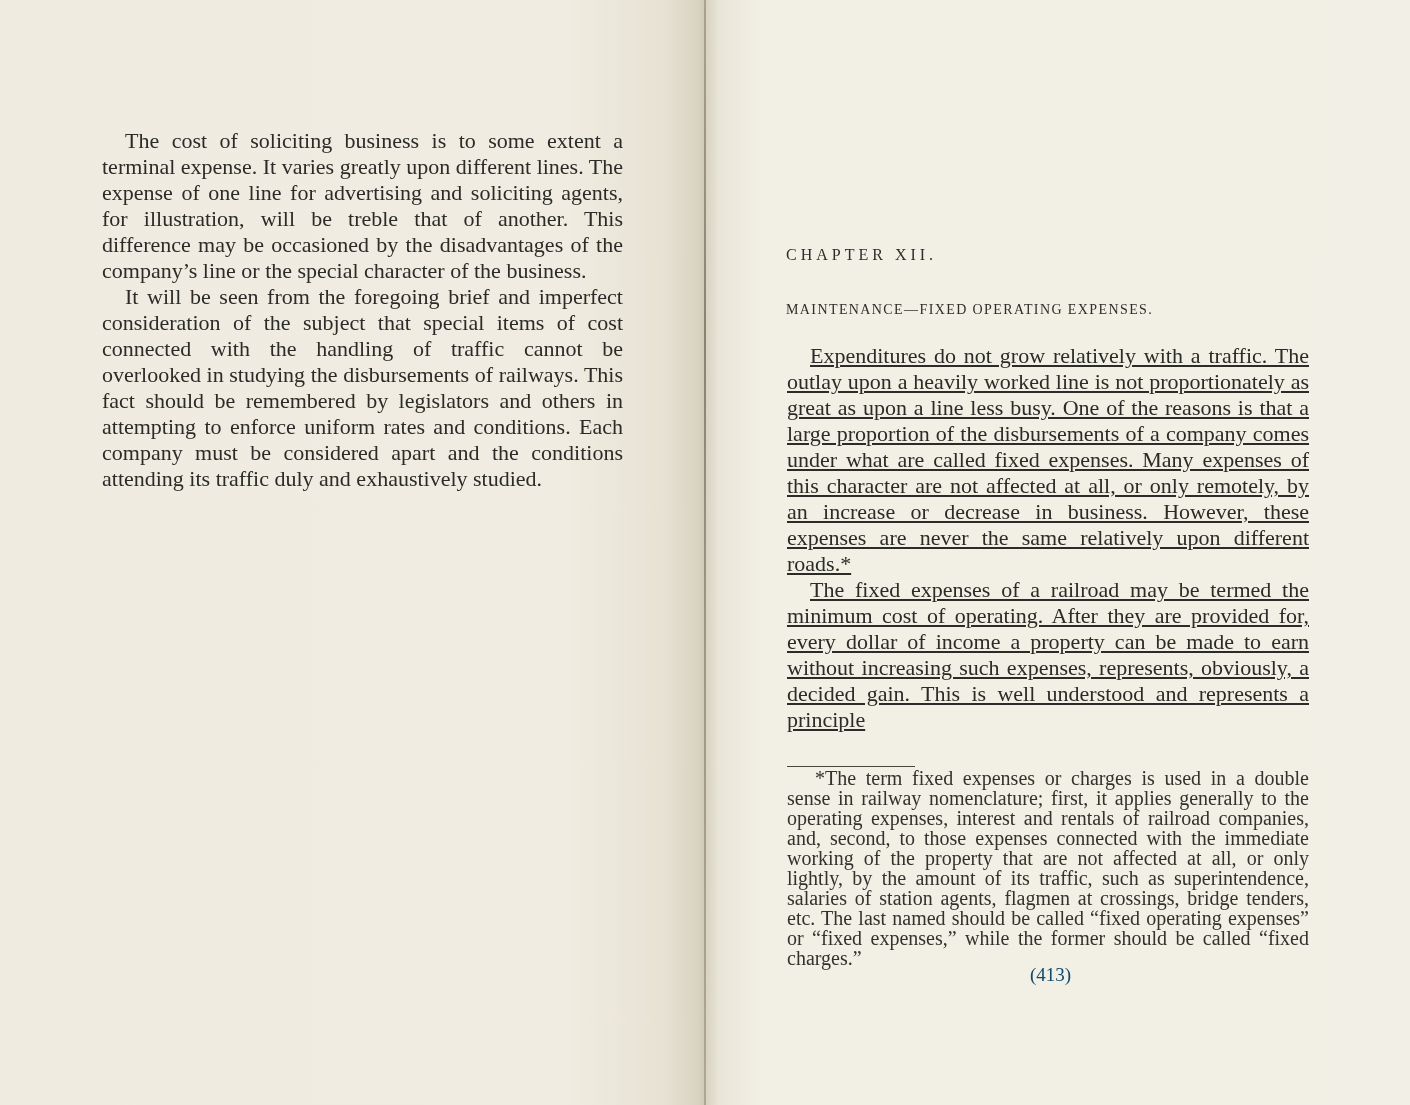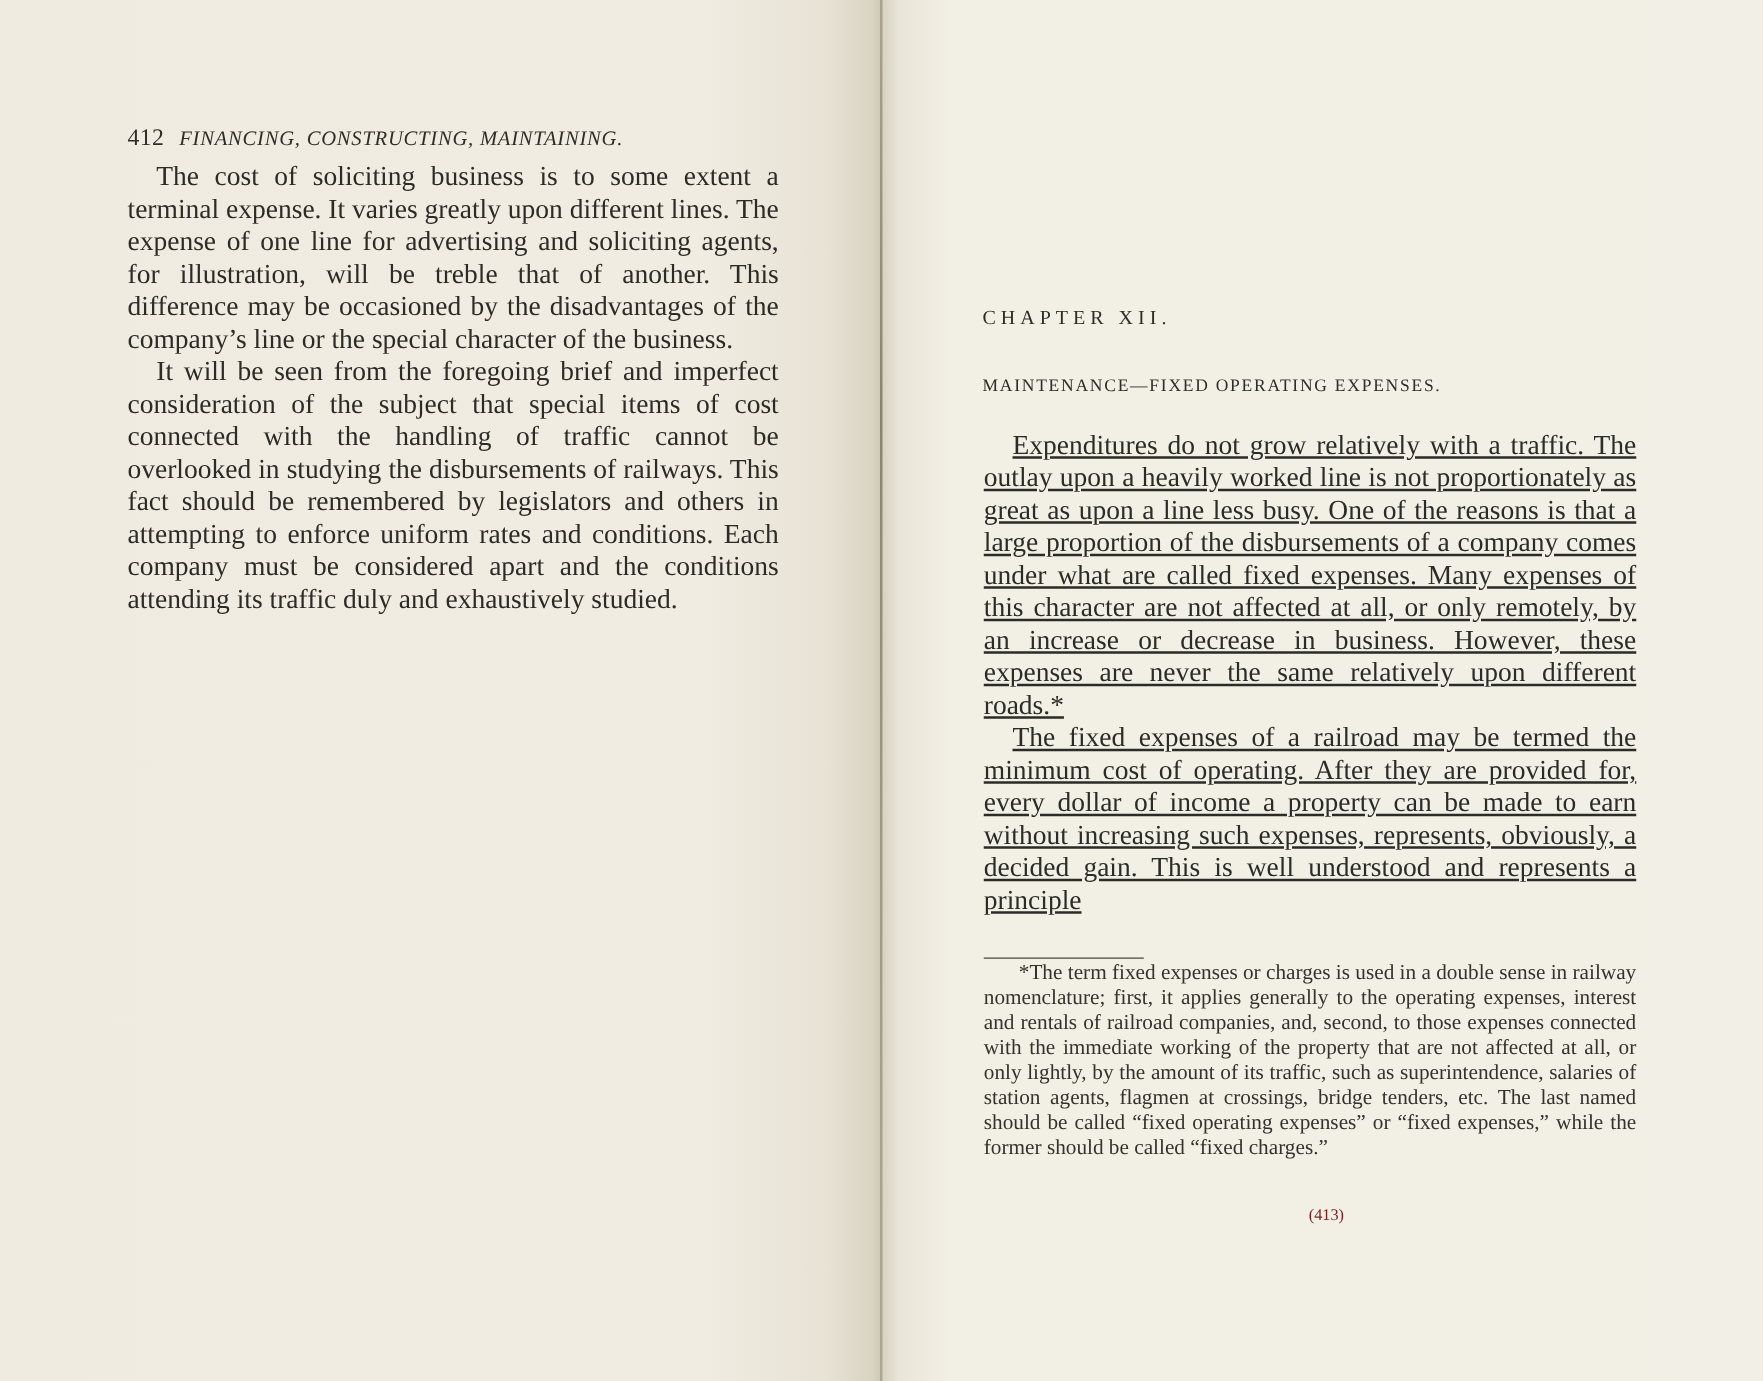--- a/index.html
+++ b/index.html
@@ -54,36 +54,33 @@
       position: absolute; left: 786px; width: 520px; top: 302px;
       text-align: left; font-size: 14px; letter-spacing: 1.4px; color: #2e2e29;
     }
     .right-body { left: 787px; top: 343px; width: 522px; text-decoration: underline; }
     .fn-rule {
       position: absolute; left: 787px; top: 766px; width: 128px; height: 1px;
       background: #4a4740;
     }
     .footnote {
       position: absolute; left: 787px; top: 768px; width: 522px;
-      font-size: 17px; line-height: 20px; text-align: justify; color: #33322d;
+      font-size: 20px; line-height: 20px; text-align: justify; color: #33322d;
     }
     .footnote p { text-indent: 28px; }
     .folio {
       position: absolute; left: 1030px; top: 964px;
-      font-size: 13px; color: #7f1d1d; margin-left: 17px;
+      font-size: 19px; color: #0c4a6e;
     }
   </style>
 </head>
 <body>
 
 <div class="spread">
   <div class="page page-left">
-    <div class="running-head">
-      <span class="pg">412</span><span class="title">FINANCING, CONSTRUCTING, MAINTAINING.</span>
-    </div>
     <div class="body-text left-body">
       <p>The cost of soliciting business is to some extent a terminal expense. It varies greatly upon different lines. The expense of one line for advertising and soliciting agents, for illustration, will be treble that of another. This difference may be occasioned by the disadvantages of the company’s line or the special character of the business.</p>
       <p>It will be seen from the foregoing brief and imperfect consideration of the subject that special items of cost connected with the handling of traffic cannot be overlooked in studying the disbursements of railways. This fact should be remembered by legislators and others in attempting to enforce uniform rates and conditions. Each company must be considered apart and the conditions attending its traffic duly and exhaustively studied.</p>
     </div>
   </div>
 
   <div class="page page-right"></div>
 </div>
 
 <div class="gutter-line"></div>

